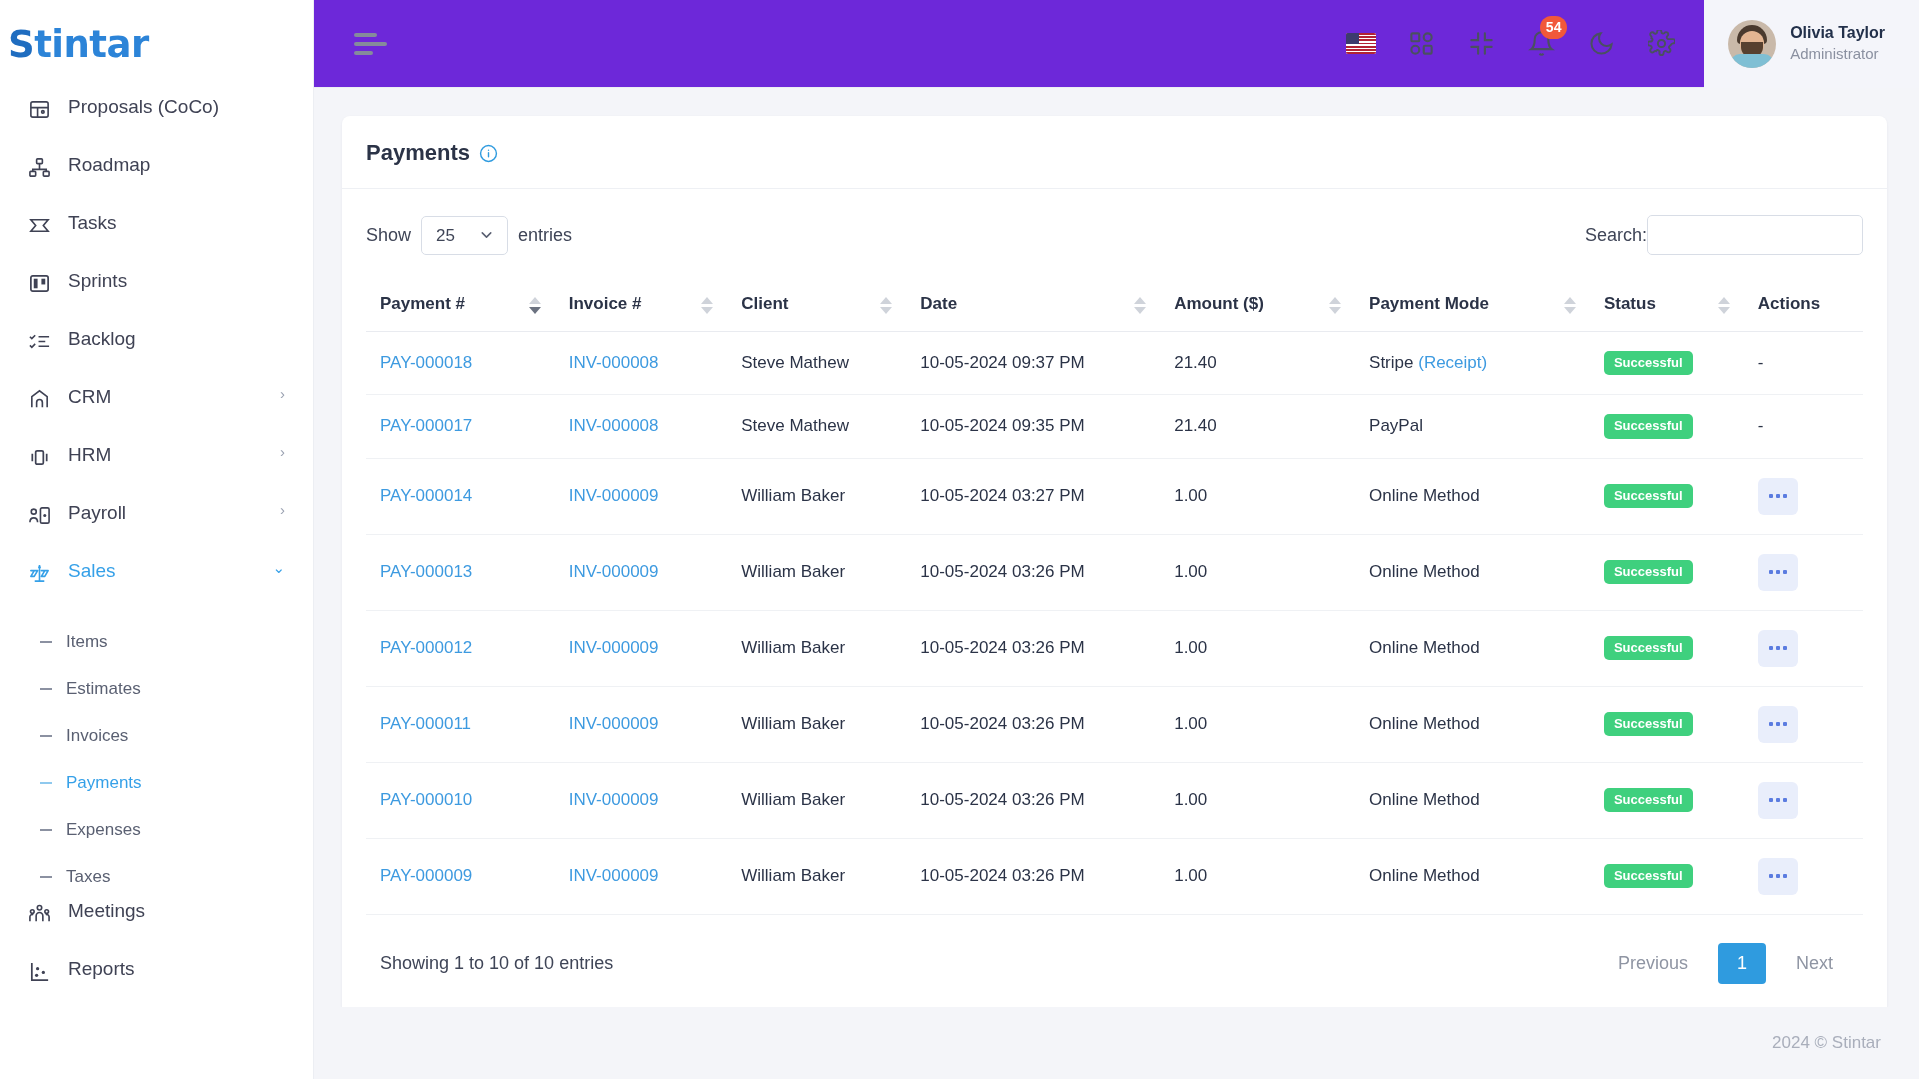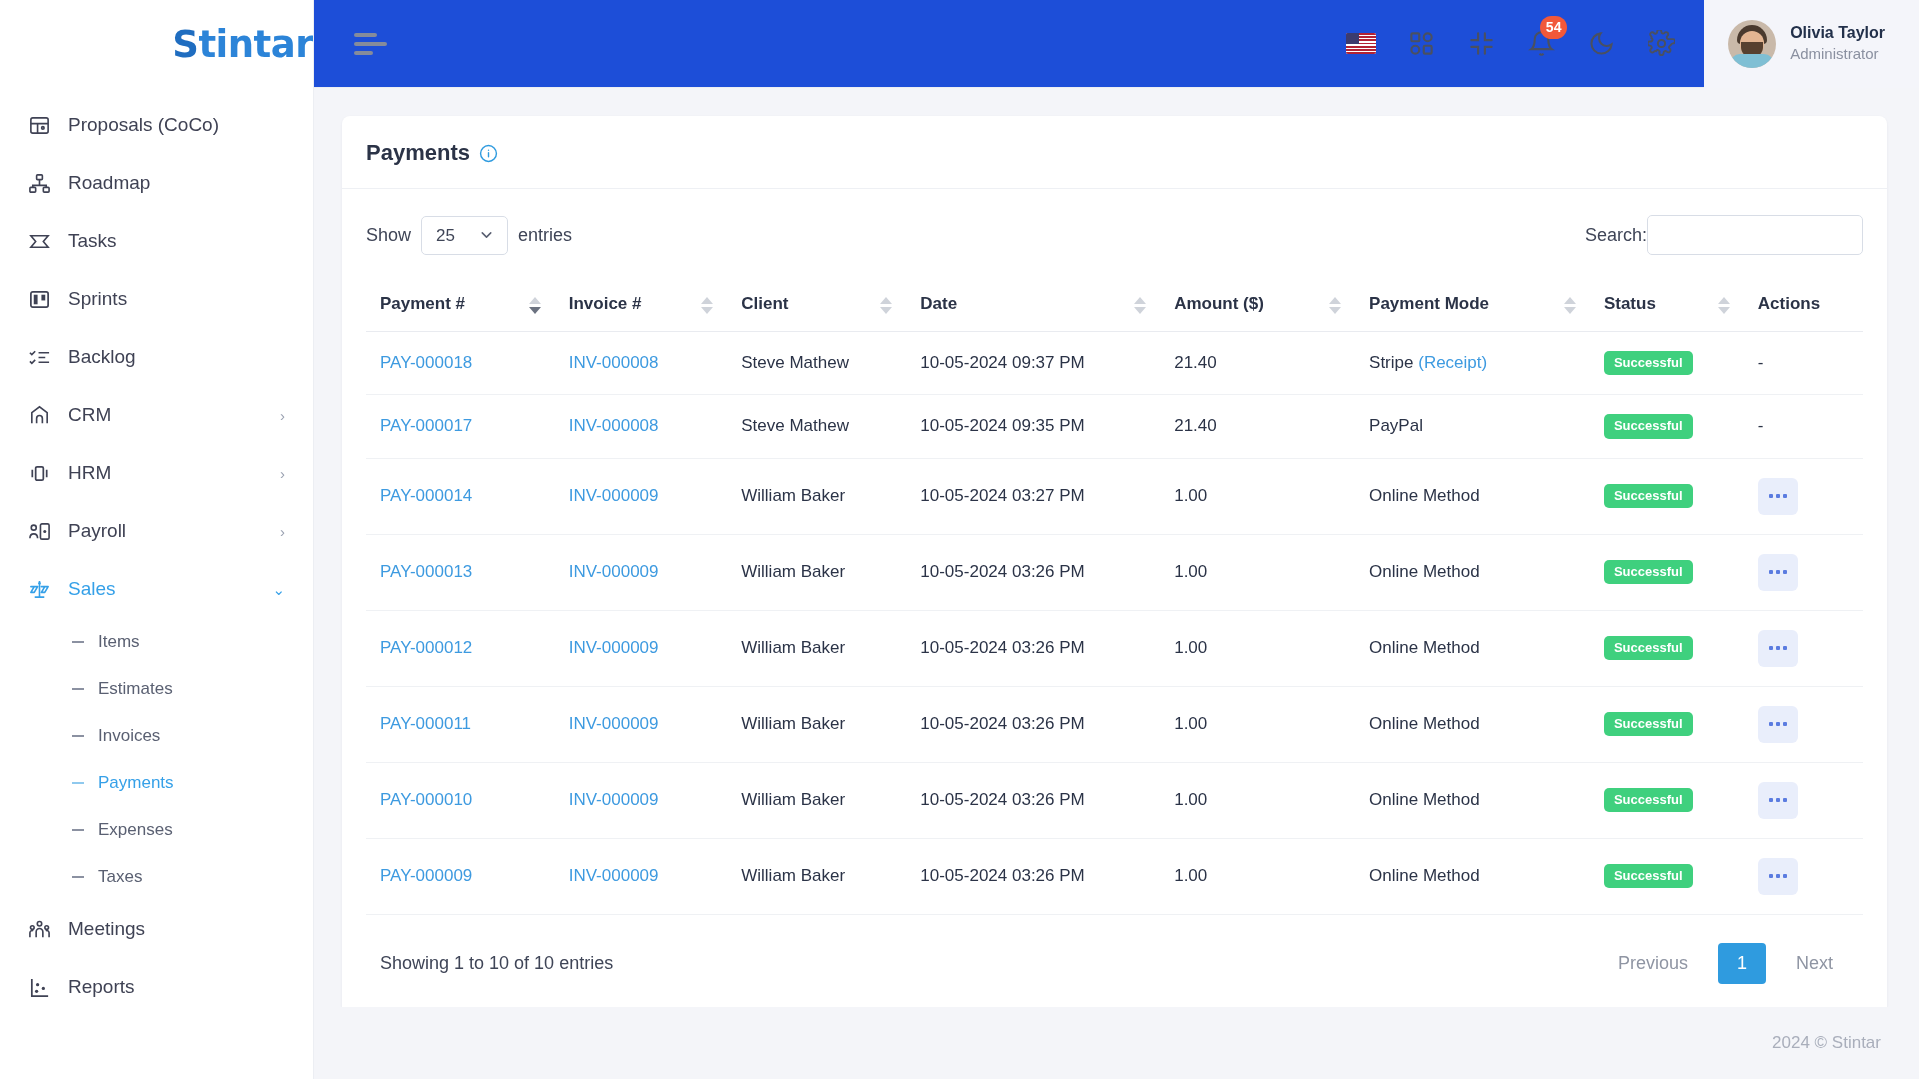--- a/index.html
+++ b/index.html
@@ -15,35 +15,36 @@
   .sidebar {
     width: 314px; height: 1079px;
     background: #ffffff;
     border-right: 1px solid #eceef3;
     flex: 0 0 314px;
     display: flex; flex-direction: column;
     overflow: hidden;
   }
   .brand {
     height: 88px;
-    display: flex; align-items: center; justify-content: flex-end;
+    display: flex; align-items: center; justify-content: flex-start;
     flex: 0 0 88px;
+    padding-left: 8px;
   }
   .brand-text {
     font-size: 37px; font-weight: bold; color: #2c84d8;
     letter-spacing: -0.5px;
     font-family: "DejaVu Sans", sans-serif;
   }
   .brand-s {
     color: #1f6dc0;
     font-weight: bold;
   }
   .nav { flex: 1 1 auto; padding-top: 8px; }
   .nav-item {
-    display: flex; align-items: center;
+    display: flex; 
     height: 58px;
     padding: 0 28px 0 26px;
     cursor: pointer;
     color: #3f4254;
     font-size: 19px;
   }
   .nav-item .ico {
     width: 26px; height: 26px;
     margin-right: 16px;
     flex: 0 0 26px;
@@ -53,21 +54,21 @@
   .nav-item .ico svg { width: 23px; height: 23px; display:block; }
   .nav-item .label { flex: 1 1 auto; white-space: nowrap; }
   .nav-item .chev { color: #9aa1b1; font-size: 15px; line-height: 1; }
   .nav-item.active { color: #35a0e8; }
   .nav-item.active .ico { color: #35a0e8; }
   .nav-item.active .chev { color: #35a0e8; }
 
   .sub-item {
     display: flex; align-items: center;
     height: 47px;
-    padding-left: 72px;
+    padding-left: 40px;
     font-size: 17px;
     color: #5a6072;
     cursor: pointer;
   }
   .sub-item .dash {
     width: 12px; height: 2px; background: #8b91a1;
     margin-right: 14px; flex: 0 0 12px;
   }
   .sub-item.active { color: #35a0e8; }
   .sub-item.active .dash { background: #8fc9ee; }
@@ -75,21 +76,21 @@
   
   .main {
     flex: 1 1 auto; height: 1079px;
     display: flex; flex-direction: column;
     overflow: hidden;
     background: #f4f5f9;
   }
 
   .topbar {
     height: 88px; flex: 0 0 88px;
-    background: #1d4ed8;
+    background: #6d28d9;
     display: flex; align-items: center;
     border-bottom: 1px solid #eceef3;
   }
   .hamburger {
     margin-left: 40px;
     width: 34px; cursor: pointer;
     display: flex; flex-direction: column; gap: 5px;
   }
   .hamburger i { display:block; height: 4px; border-radius: 2px; background: #858b9b; }
   .hamburger i:nth-child(1) { width: 23px; }

